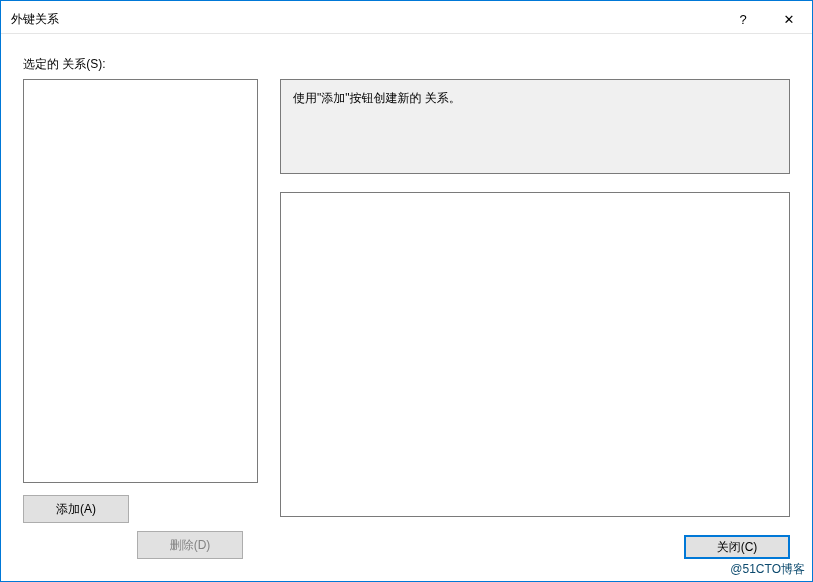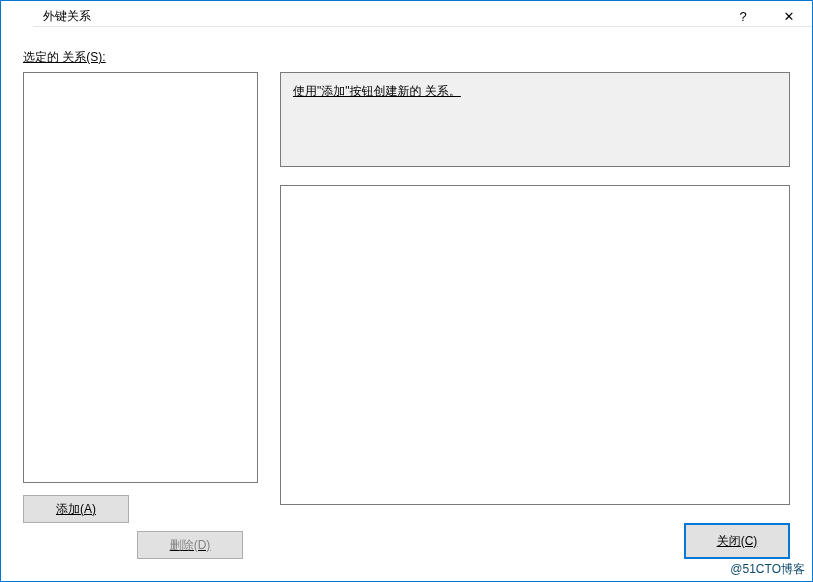--- a/index.html
+++ b/index.html
@@ -21,27 +21,26 @@
     .dialog {
       width: 813px;
       height: 582px;
       border: 1px solid #0078d7;
       background: #ffffff;
       display: flex;
       flex-direction: column;
     }
     
     .titlebar {
-      height: 26px;
+      height: 33px;
       background: #ffffff;
       display: flex;
       align-items: center;
       padding: 5px 0 0 10px;
       border-bottom: 1px solid #e5e5e5;
-      margin-left: 32px;
     }
     
     .titlebar-title {
       flex: 1;
       font-size: 12px;
       color: #000000;
     }
     
     .titlebar-controls {
       display: flex;
@@ -59,21 +58,20 @@
       cursor: pointer;
       font-size: 13px;
       color: #000;
     }
     
     .content {
       flex: 1;
       padding: 22px 22px 22px 22px;
       display: flex;
       flex-direction: column;
-      text-decoration: underline;
     }
     
     .top-label {
       margin-bottom: 6px;
       color: #000;
       font-size: 12px;
     }
     
     .main-area {
       flex: 1;
@@ -140,21 +138,21 @@
       background: #ffffff;
     }
     
     .footer-row {
       display: flex;
       justify-content: flex-end;
       align-items: flex-end;
     }
     
     .btn-close {
-      height: 36px;
+      height: 24px;
       padding: 0 24px;
       border: 2px solid #0078d7;
       background: #e1e1e1;
       font-family: inherit;
       font-size: 12px;
       color: #000;
       cursor: pointer;
       min-width: 106px;
     }
     

